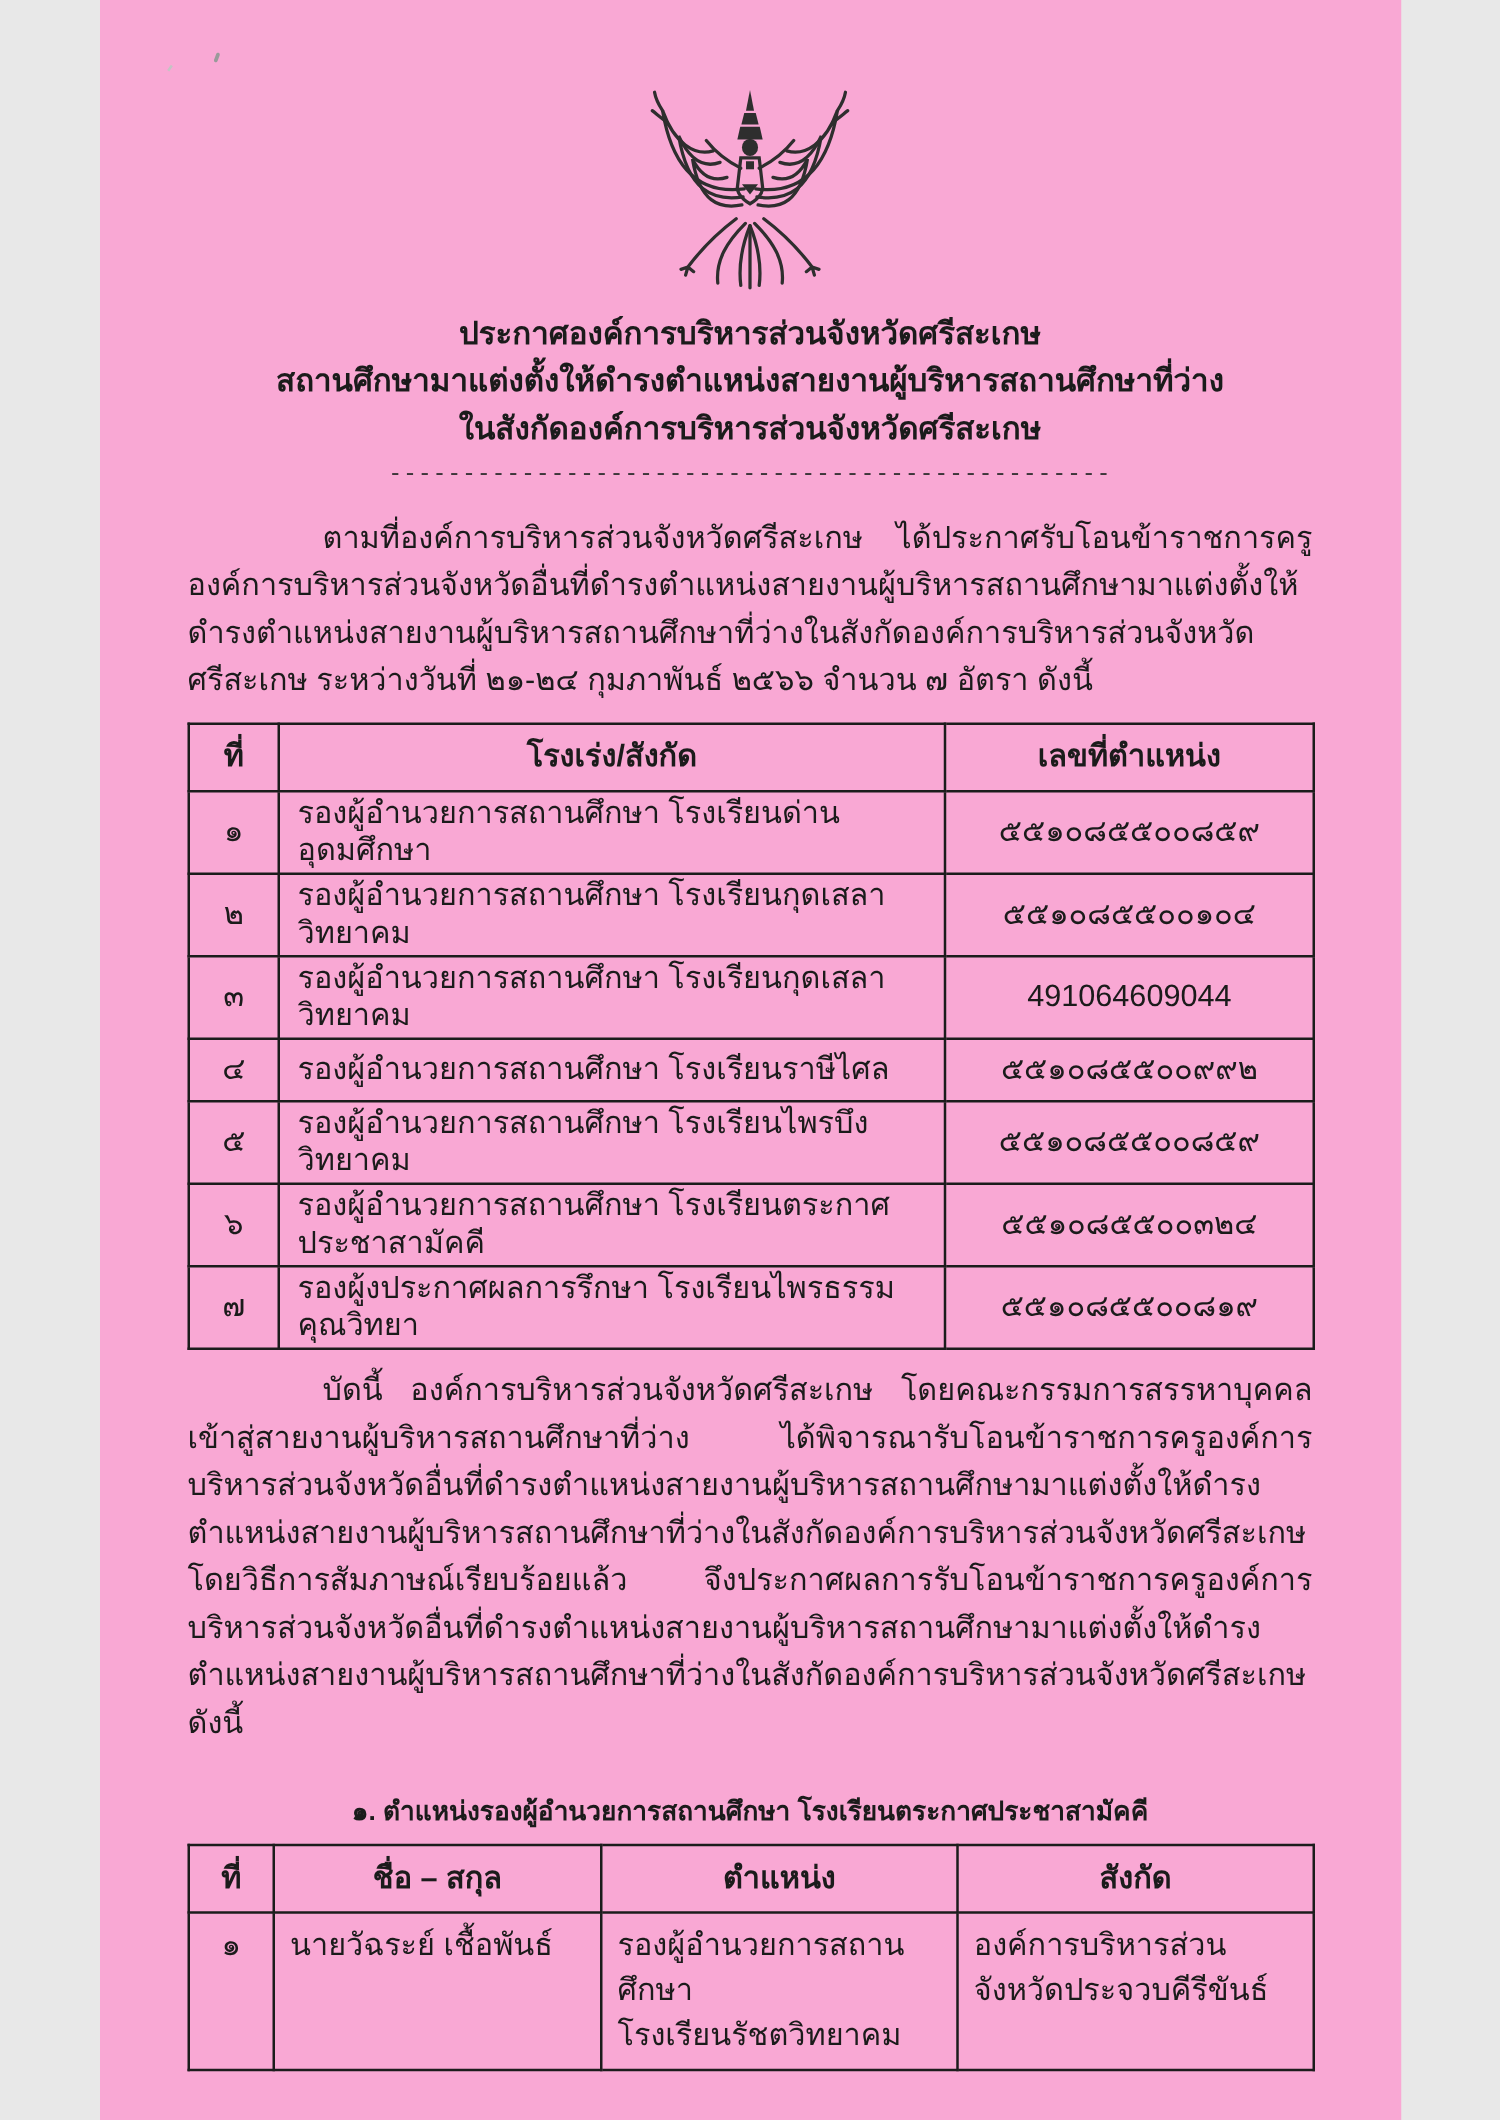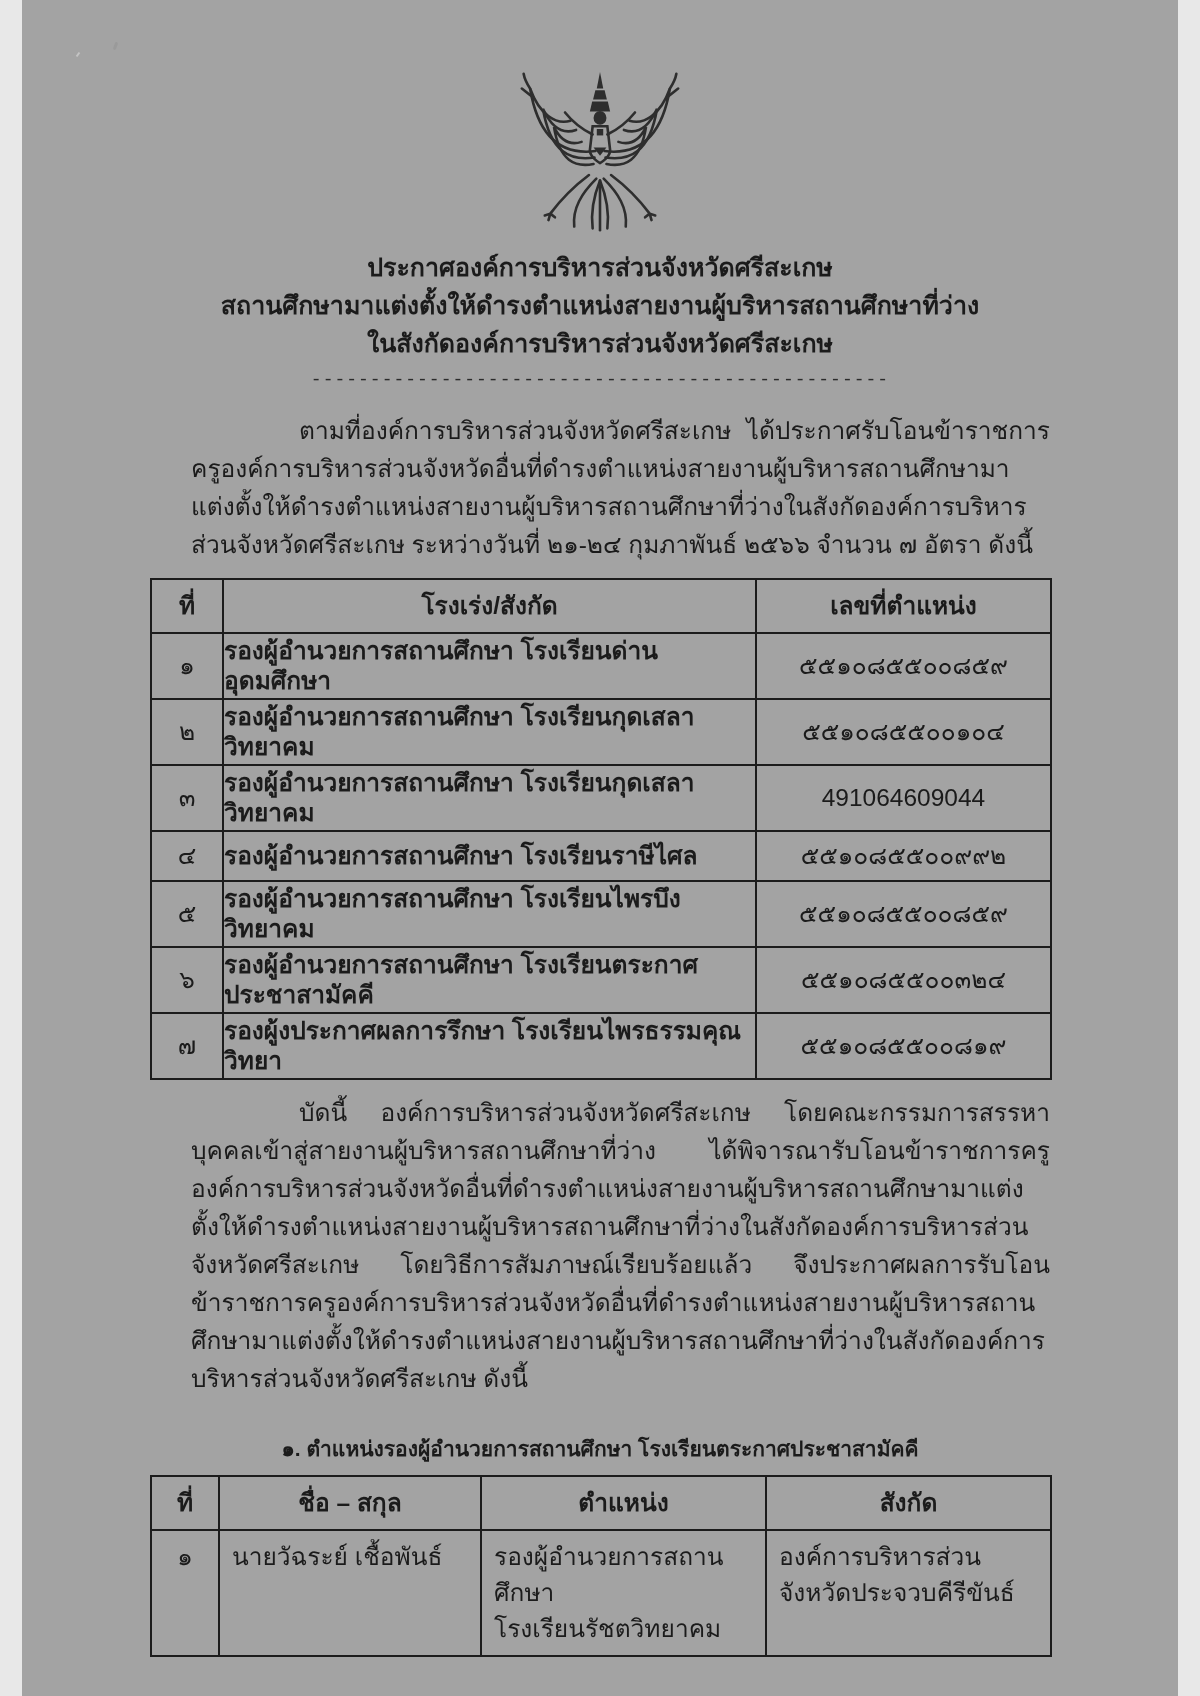--- a/index.html
+++ b/index.html
@@ -1,49 +1,49 @@
 <!DOCTYPE html>
 <html lang="th"><head>
 <meta charset="utf-8">
 <style>
   html,body{margin:0;padding:0;background:#e8e8e8;}
   .page{
     position:relative;
-    width:1156px;height:1696px;
+    width:1041px;height:1696px;
     margin:0 auto;
-    background:#a3a3a3;
+    background:#f9a8d4;
     font-family:"Liberation Sans","DejaVu Sans",sans-serif;
     color:#1b1b1b;
     overflow:hidden;
   }
   .content{width:900px;margin:0 auto;}
   
   .speck{position:absolute;left:92px;top:42px;width:3px;height:8px;background:#9a9a9a;transform:rotate(20deg);border-radius:2px;}
   .speck2{position:absolute;left:55px;top:52px;width:2px;height:5px;background:#c4c4c4;transform:rotate(35deg);}
 
   .emblem-wrap{display:flex;justify-content:center;padding-top:68px;}
   .title-block{text-align:center;margin-top:12px;line-height:38px;font-size:25px;font-weight:bold;}
   .title-block .line{display:block;}
   .divider{ text-align:center;font-size:18px;letter-spacing:1px;color:#2a2a2a;margin-top:8px;font-family:"Liberation Mono","DejaVu Sans Mono",monospace;}
 
   .para{
     font-size:24.5px;line-height:38px;text-align:justify;
     margin:0;
   }
-  .para.indent{text-indent:108px;margin-left:41px;}
+  .para.indent{text-indent:108px;}
   .para-intro{margin-top:22px;}
   .para-result{margin-top:14px;}
 
   table{border-collapse:collapse;width:900px;table-layout:fixed;}
   th,td{border:2px solid #1c1c1c;font-size:24.5px;}
   th{font-weight:bold;text-align:center;padding:10px 4px;line-height:32px;}
   .t1{margin-top:14px;}
   .t1 td{height:44px;line-height:30px;padding:2px 0;}
   .t1 .c-no{text-align:center;}
-  .t1 .c-pos{text-align:left;font-weight:bold;}
+  .t1 .c-pos{text-align:left;padding-left:14px;}
   .t1 .c-num{text-align:center;}
 
   .section-heading{
     text-align:center;font-weight:bold;font-size:21px;margin-top:34px;margin-bottom:10px;
   }
   .t2 td{vertical-align:top;padding:8px 12px;line-height:36px;}
   .t2 .c-no{text-align:center;}
   .pre{white-space:pre-line;}
   .emblem-svg path, .emblem-svg ellipse, .emblem-svg line{vector-effect:non-scaling-stroke;}
 </style>

